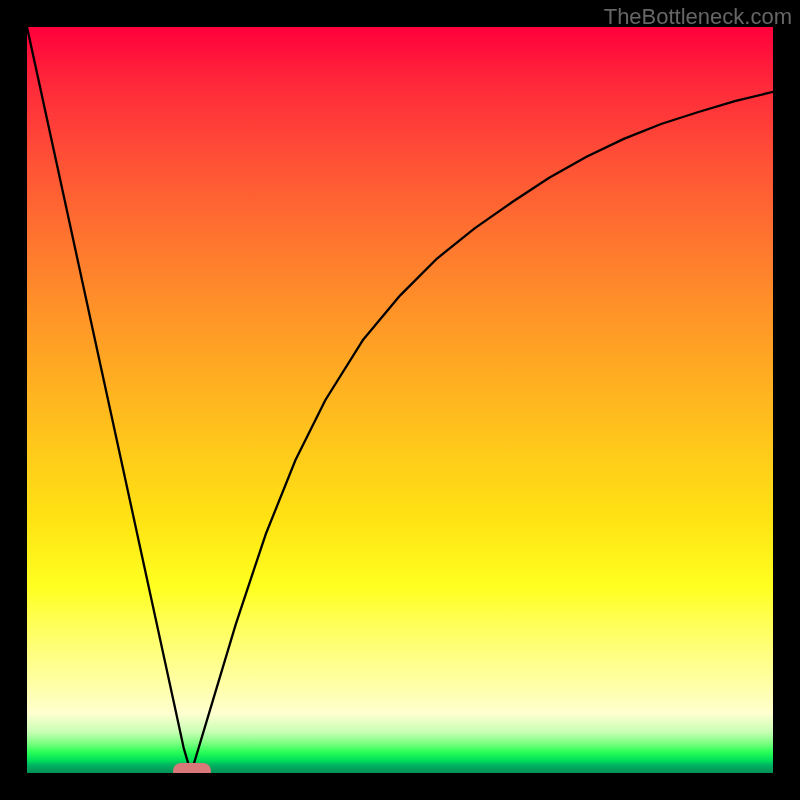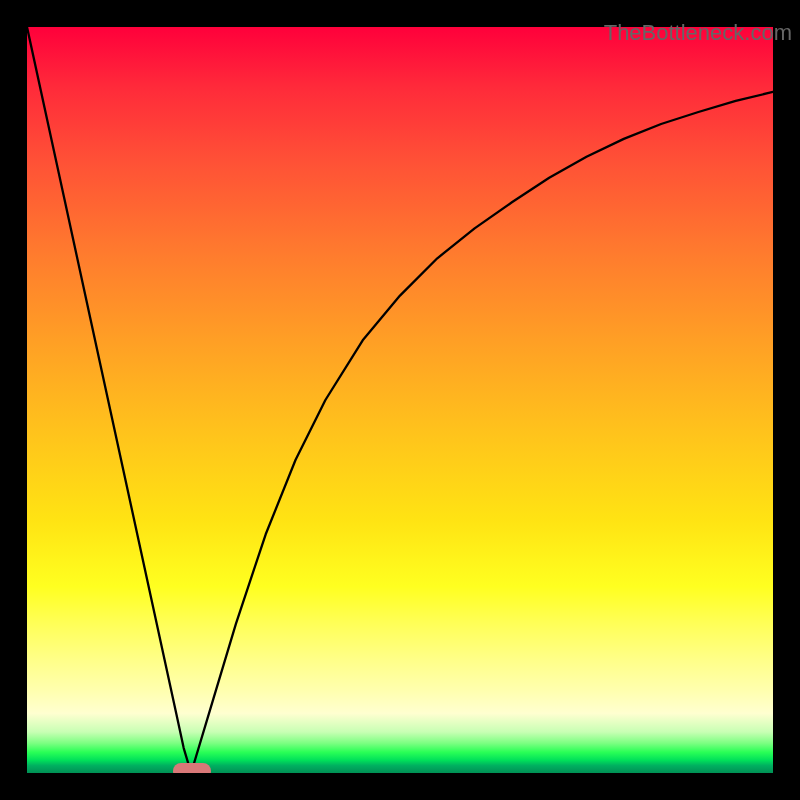--- a/index.html
+++ b/index.html
@@ -6,21 +6,21 @@
     margin: 0;
     padding: 0;
     width: 800px;
     height: 800px;
     overflow: hidden;
     font-family: Arial, Helvetica, sans-serif;
     background: #ffffff;
   }
   .watermark {
     position: absolute;
-    top: 20px;
+    top: 4px;
     right: 8px;
     font-size: 22px;
     color: #666666;
     z-index: 10;
     font-weight: 400;
   }
   .outer {
     position: absolute;
     top: 0;
     left: 0;

